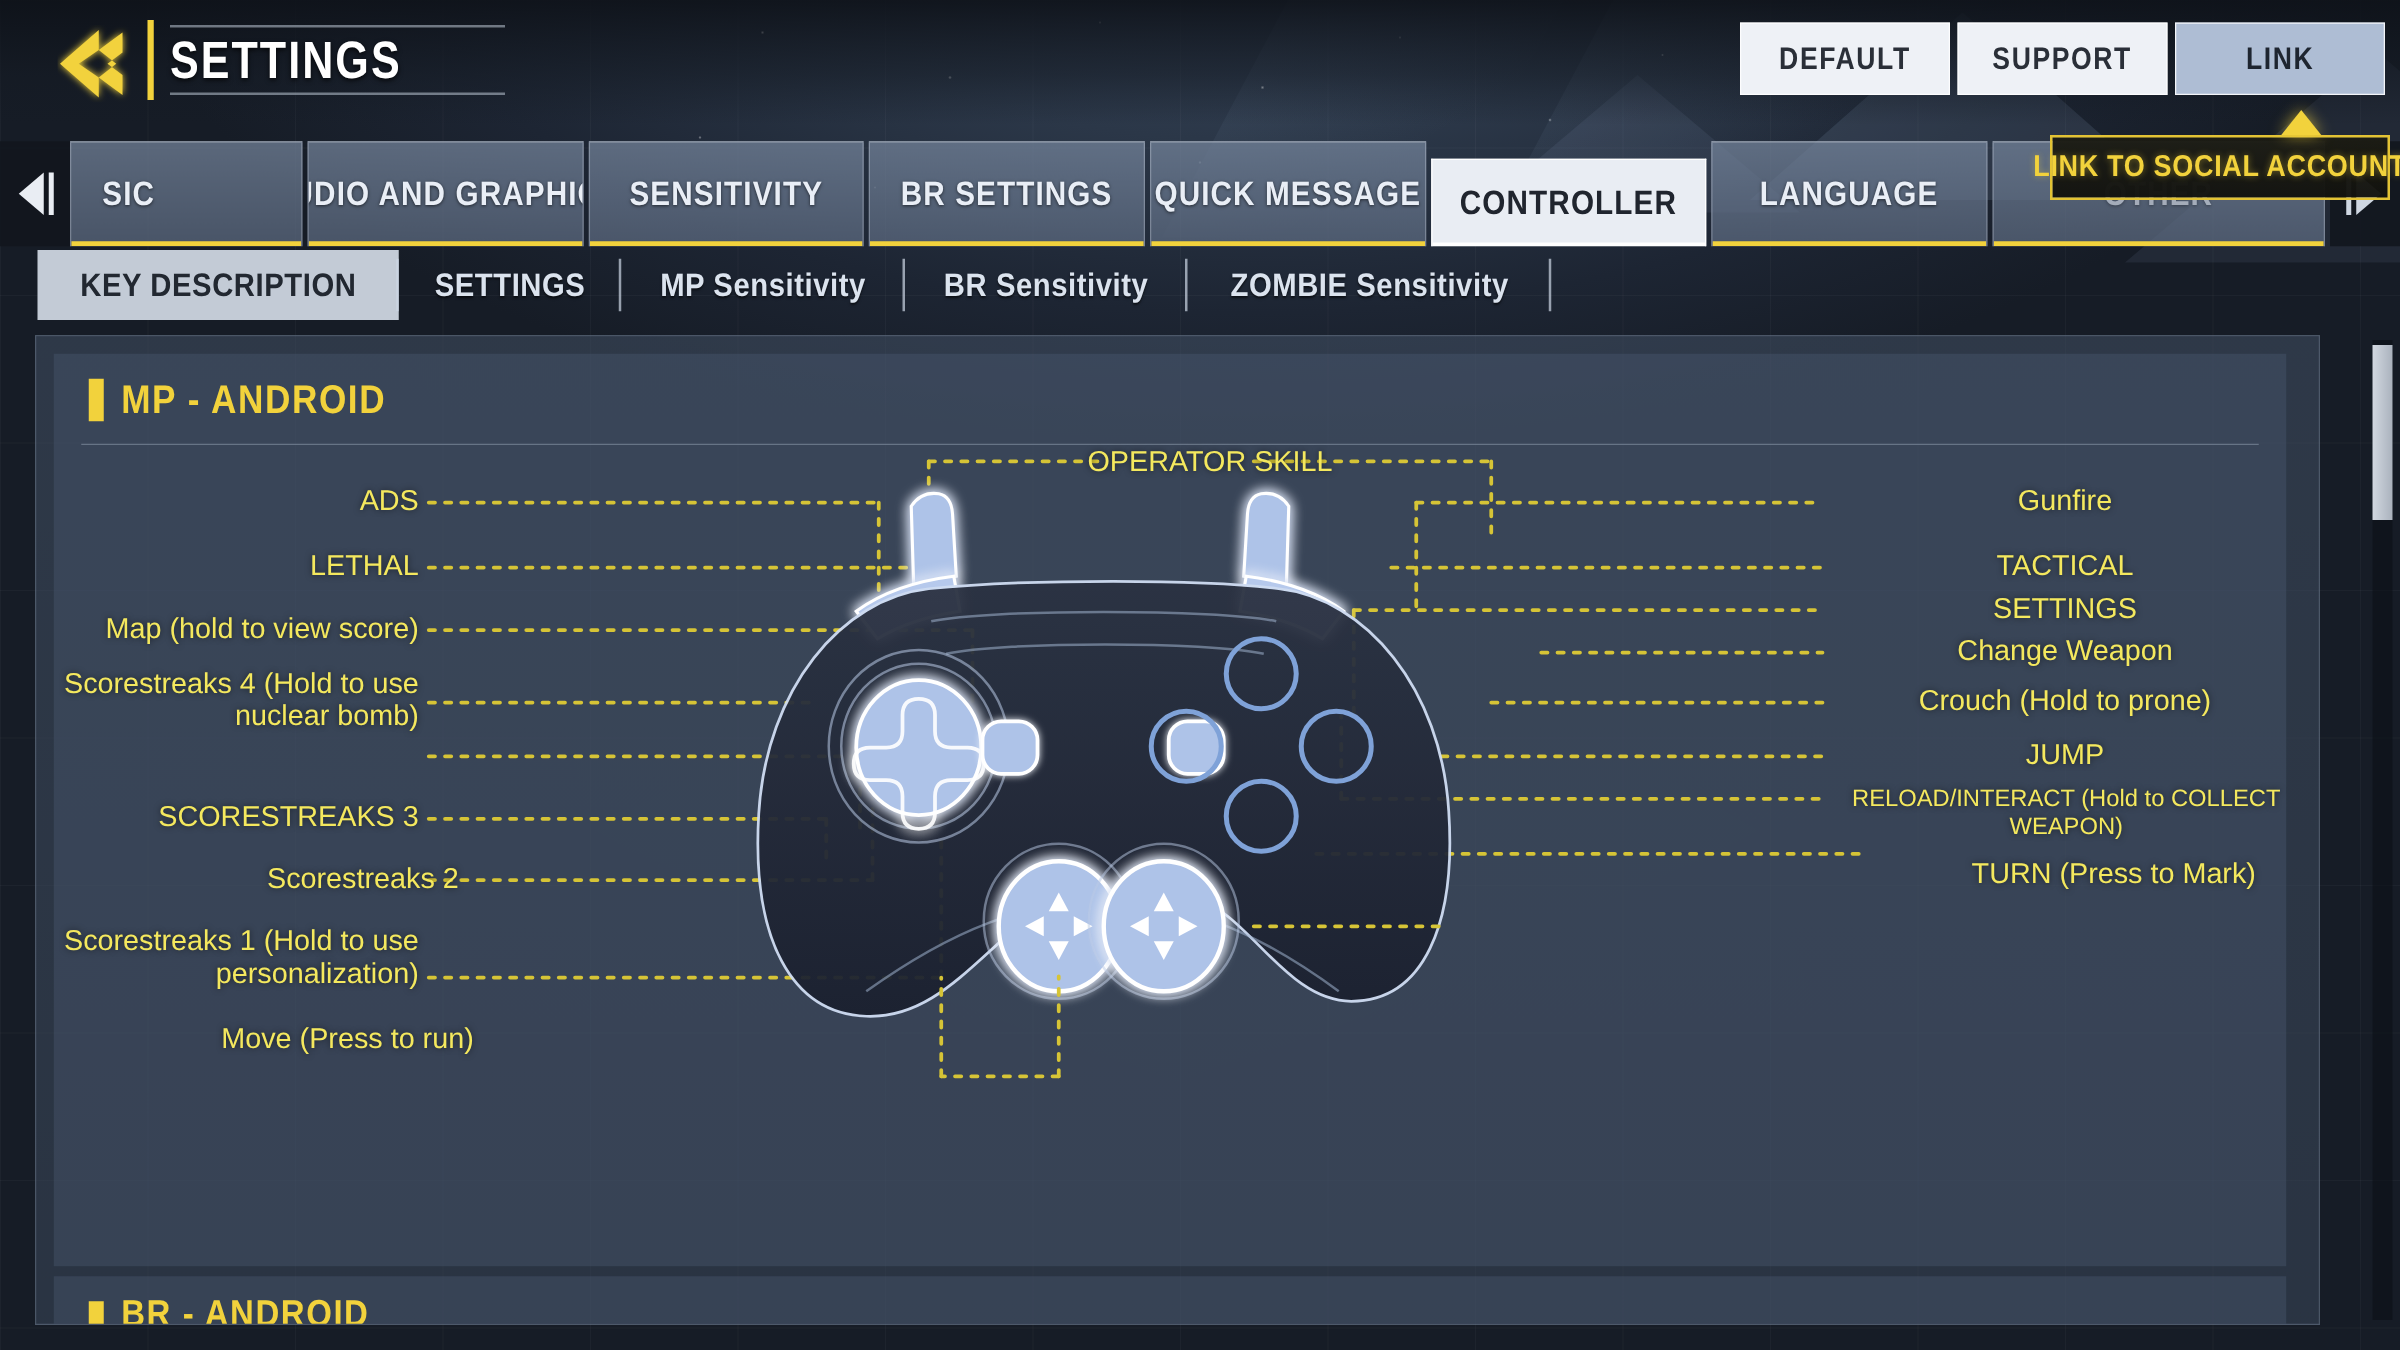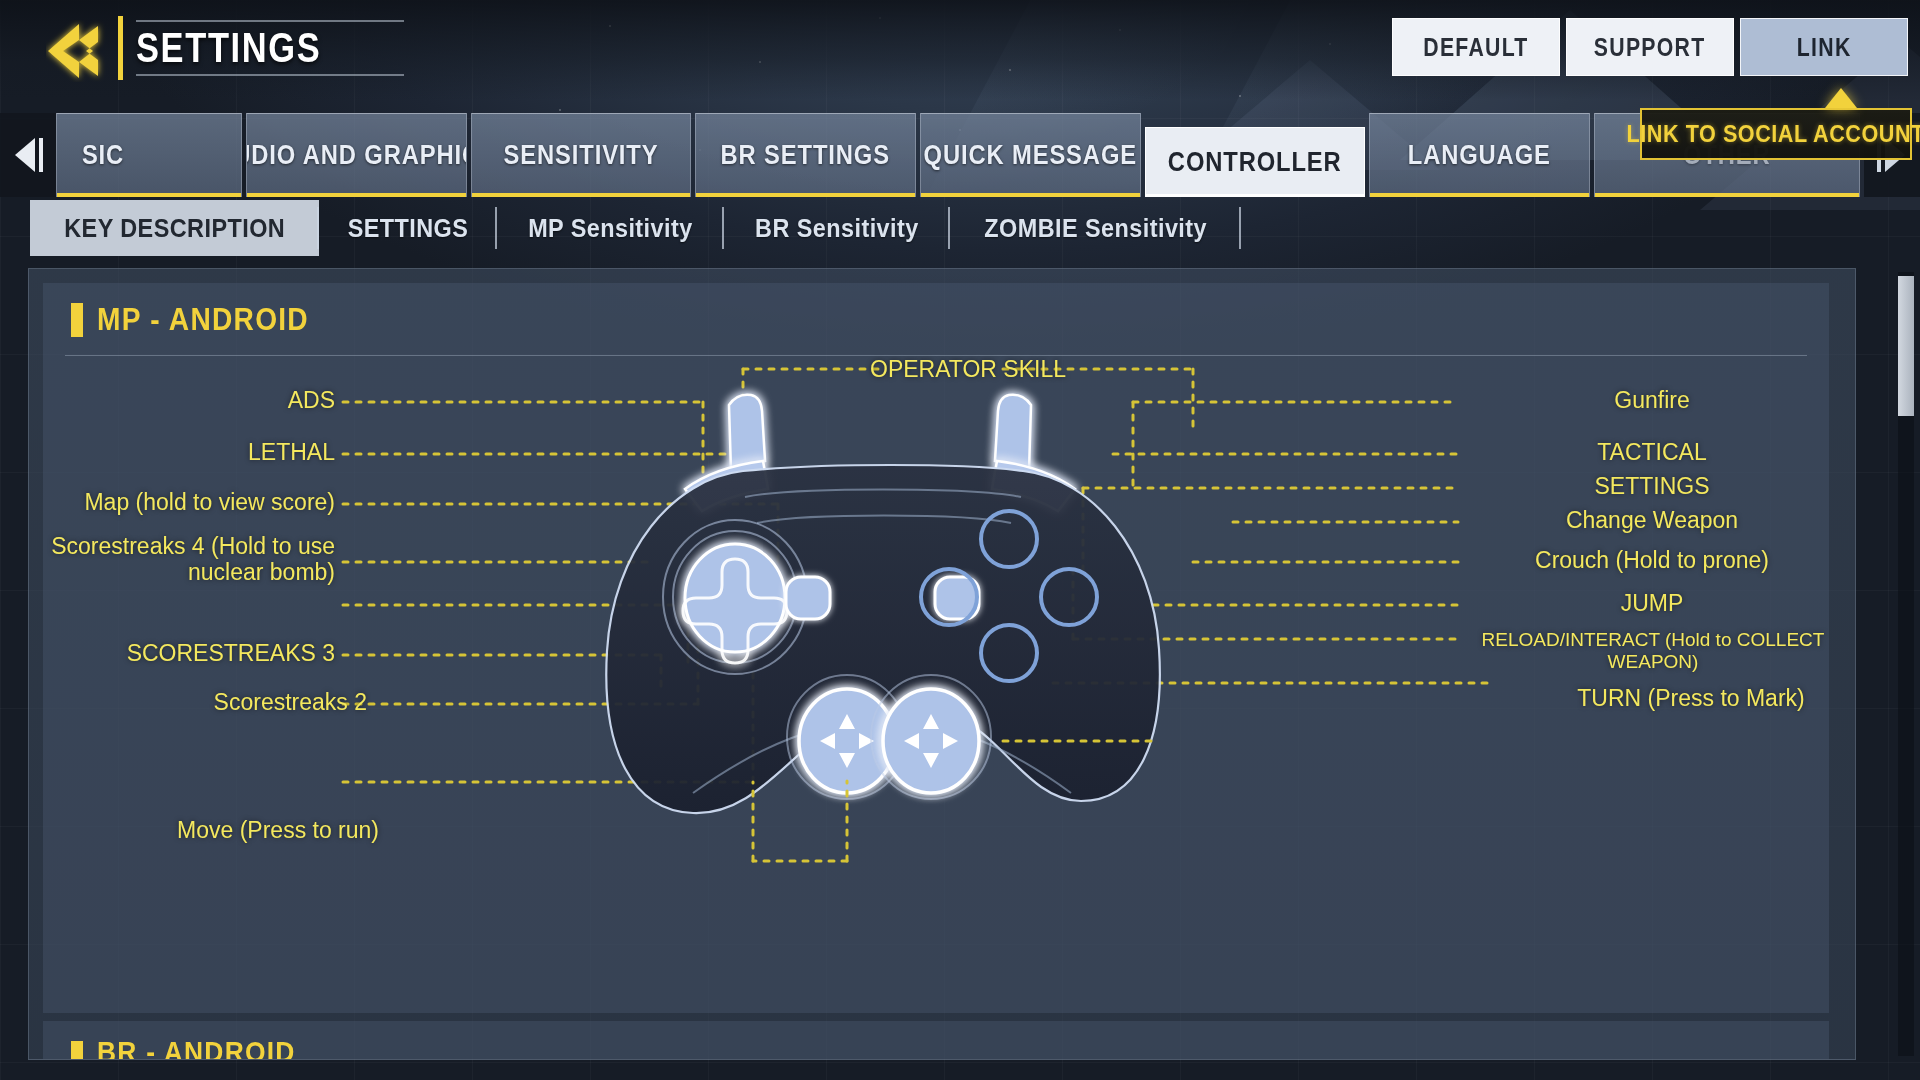--- a/index.html
+++ b/index.html
@@ -521,20 +521,22 @@
 
         <div class="lbl center" style="left:700px; top:-4px; width:450px;">OPERATOR SKILL</div>
 
         <div class="lbl r" style="left:0px; top:27px; width:292px;">ADS</div>
         <div class="lbl r" style="left:0px; top:79px; width:292px;">LETHAL</div>
         <div class="lbl r" style="left:0px; top:129px; width:292px;">Map (hold to view score)</div>
         <div class="lbl r" style="left:0px; top:173px; width:292px;">Scorestreaks 4 (Hold to use
 nuclear bomb)</div>
         <div class="lbl r" style="left:0px; top:280px; width:292px;">SCORESTREAKS 3</div>
         <div class="lbl r" style="left:0px; top:329px; width:292px;margin-left:32px;">Scorestreaks 2</div>
+        <div class="lbl r" style="left:0px; top:379px; width:292px;">Scorestreaks 1 (Hold to use
+personalization)</div>
         <div class="lbl r" style="left:0px; top:457px; width:292px;margin-left:44px;">Move (Press to run)</div>
 
         <div class="lbl l" style="left:1424px; top:27px; width:370px;">Gunfire</div>
         <div class="lbl l" style="left:1424px; top:79px; width:370px;">TACTICAL</div>
         <div class="lbl l" style="left:1424px; top:113px; width:370px;">SETTINGS</div>
         <div class="lbl l" style="left:1424px; top:147px; width:370px;">Change Weapon</div>
         <div class="lbl l" style="left:1424px; top:187px; width:370px;">Crouch (Hold to prone)</div>
         <div class="lbl l" style="left:1424px; top:230px; width:370px;">JUMP</div>
         <div class="lbl l small" style="left:1424px; top:268px; width:372px;">RELOAD/INTERACT (Hold to COLLECT
 WEAPON)</div>

